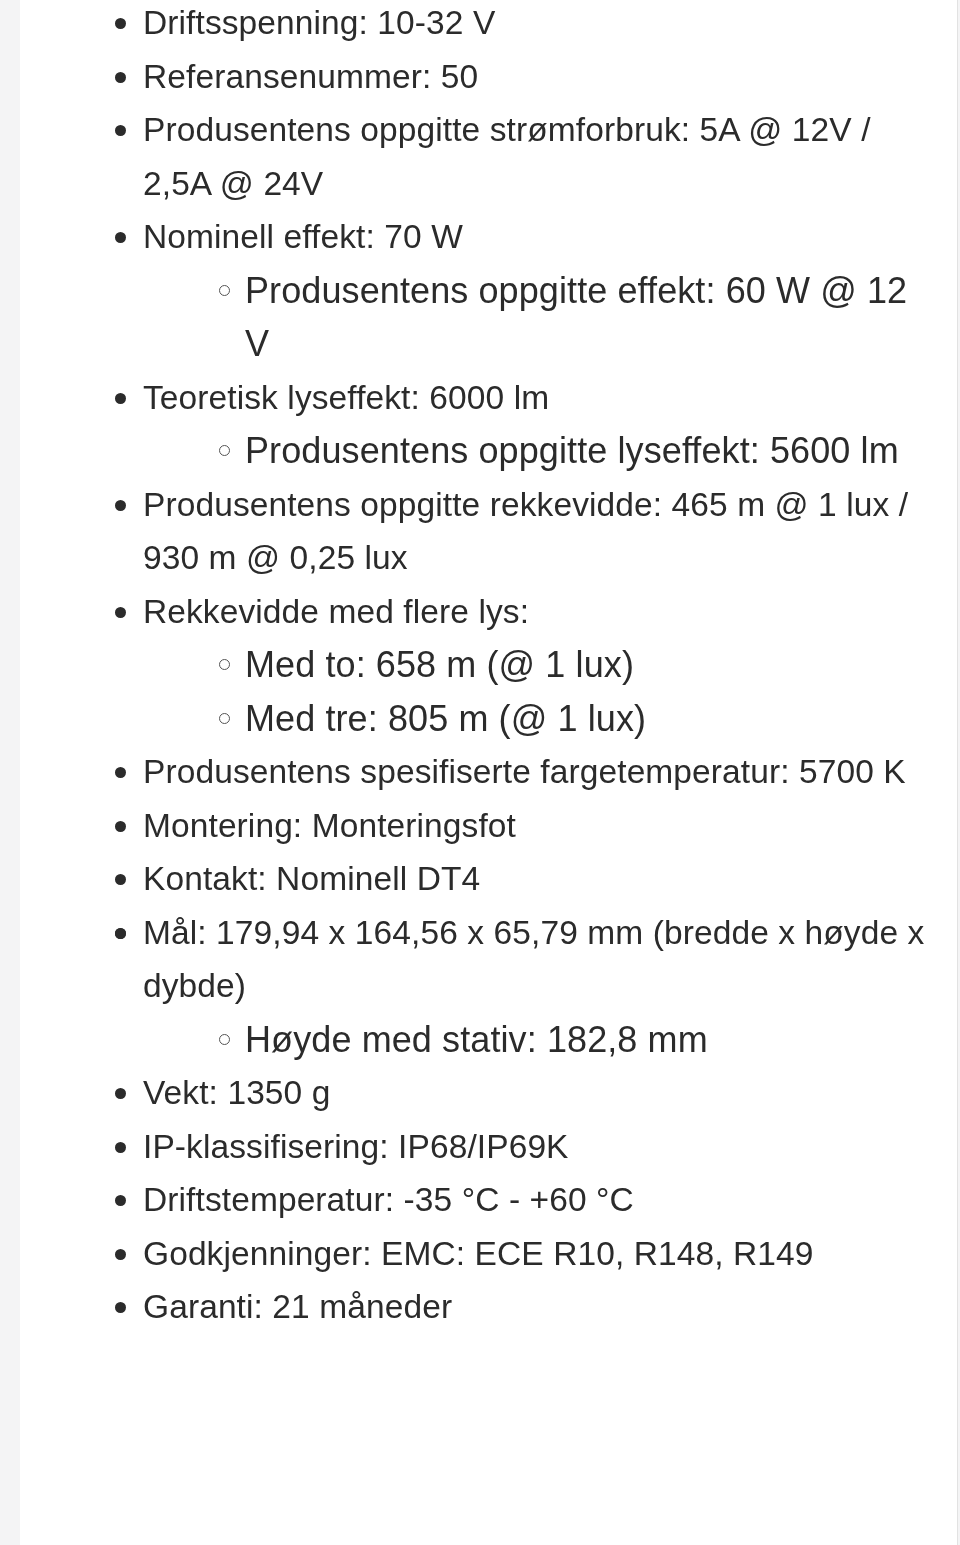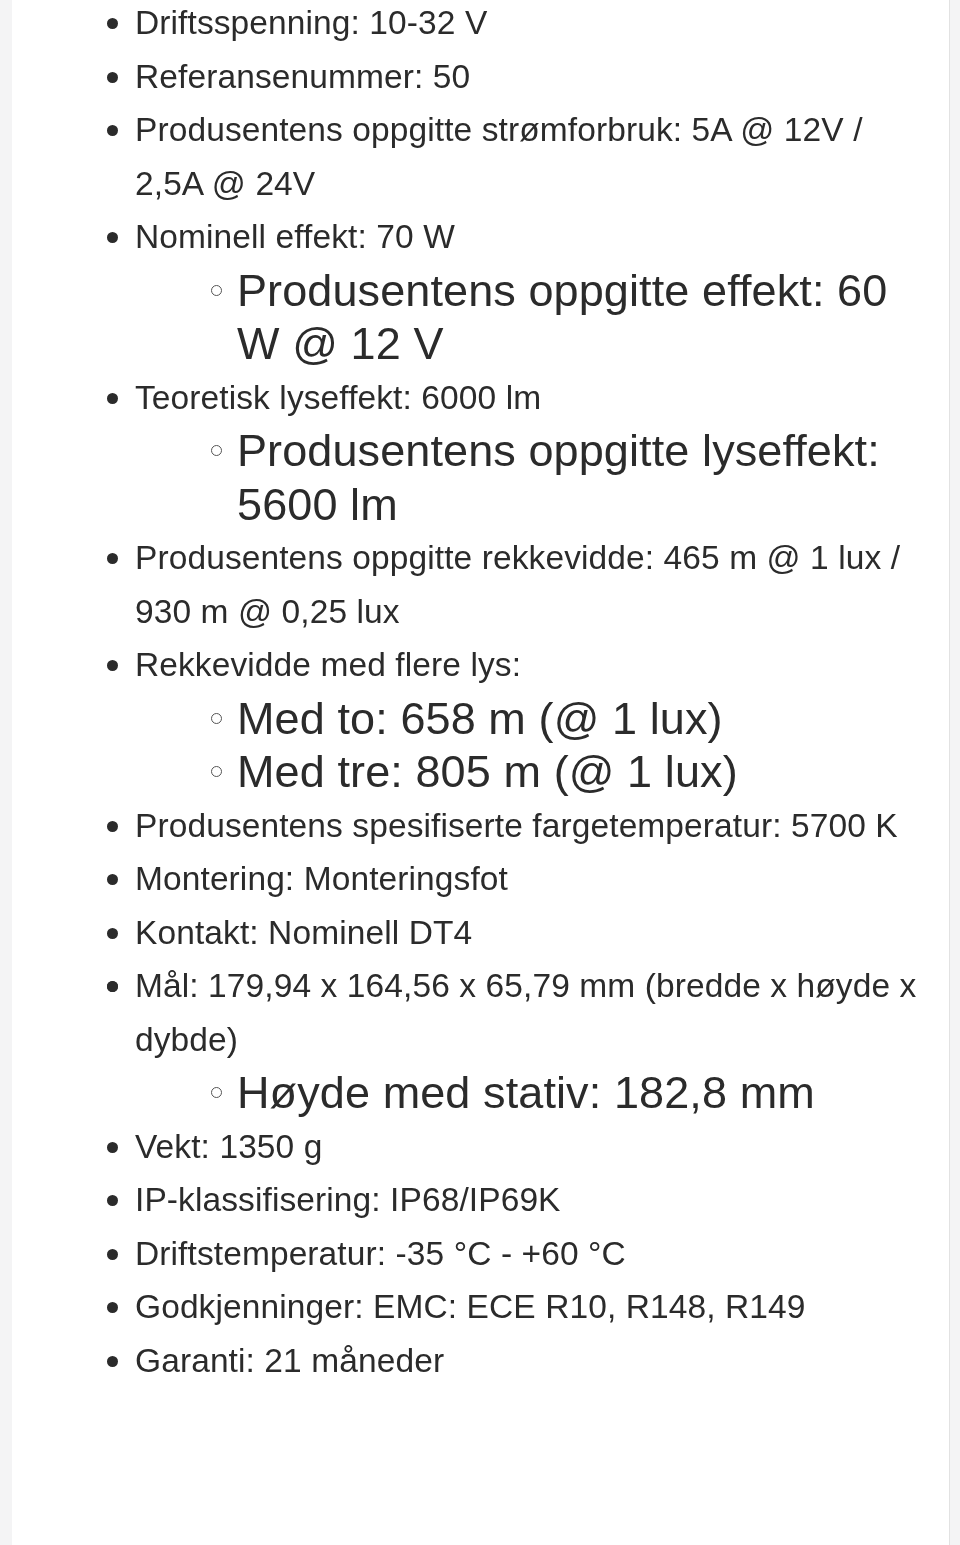--- a/index.html
+++ b/index.html
@@ -6,21 +6,21 @@
     body {
       width: 960px;
       height: 1545px;
       overflow: hidden;
       background: #f4f4f5;
       font-family: "Liberation Sans", "DejaVu Sans", sans-serif;
       color: #2b2b2b;
     }
     .page {
       position: absolute;
-      left: 12px;
+      left: 20px;
       top: 0;
       width: 937px;
       height: 1545px;
       background: #ffffff;
       border-right: 1px solid #e2e2e2;
     }
     .spec-list {
       position: absolute;
       left: 0;
       top: -4px;
@@ -47,21 +47,21 @@
       background: #2b2b2b;
     }
     .sub-list {
       margin: 0;
       padding: 0;
       list-style: none;
     }
     .sub-list > li {
       position: relative;
       padding-left: 102px;
-      font-size: 45px;
+      font-size: 36px;
       line-height: 53.5px;
     }
     .sub-list > li > .bullet {
       position: absolute;
       left: 76px;
       top: 21px;
       width: 9px;
       height: 9px;
       border-radius: 50%;
       border: 1.5px solid #555;

